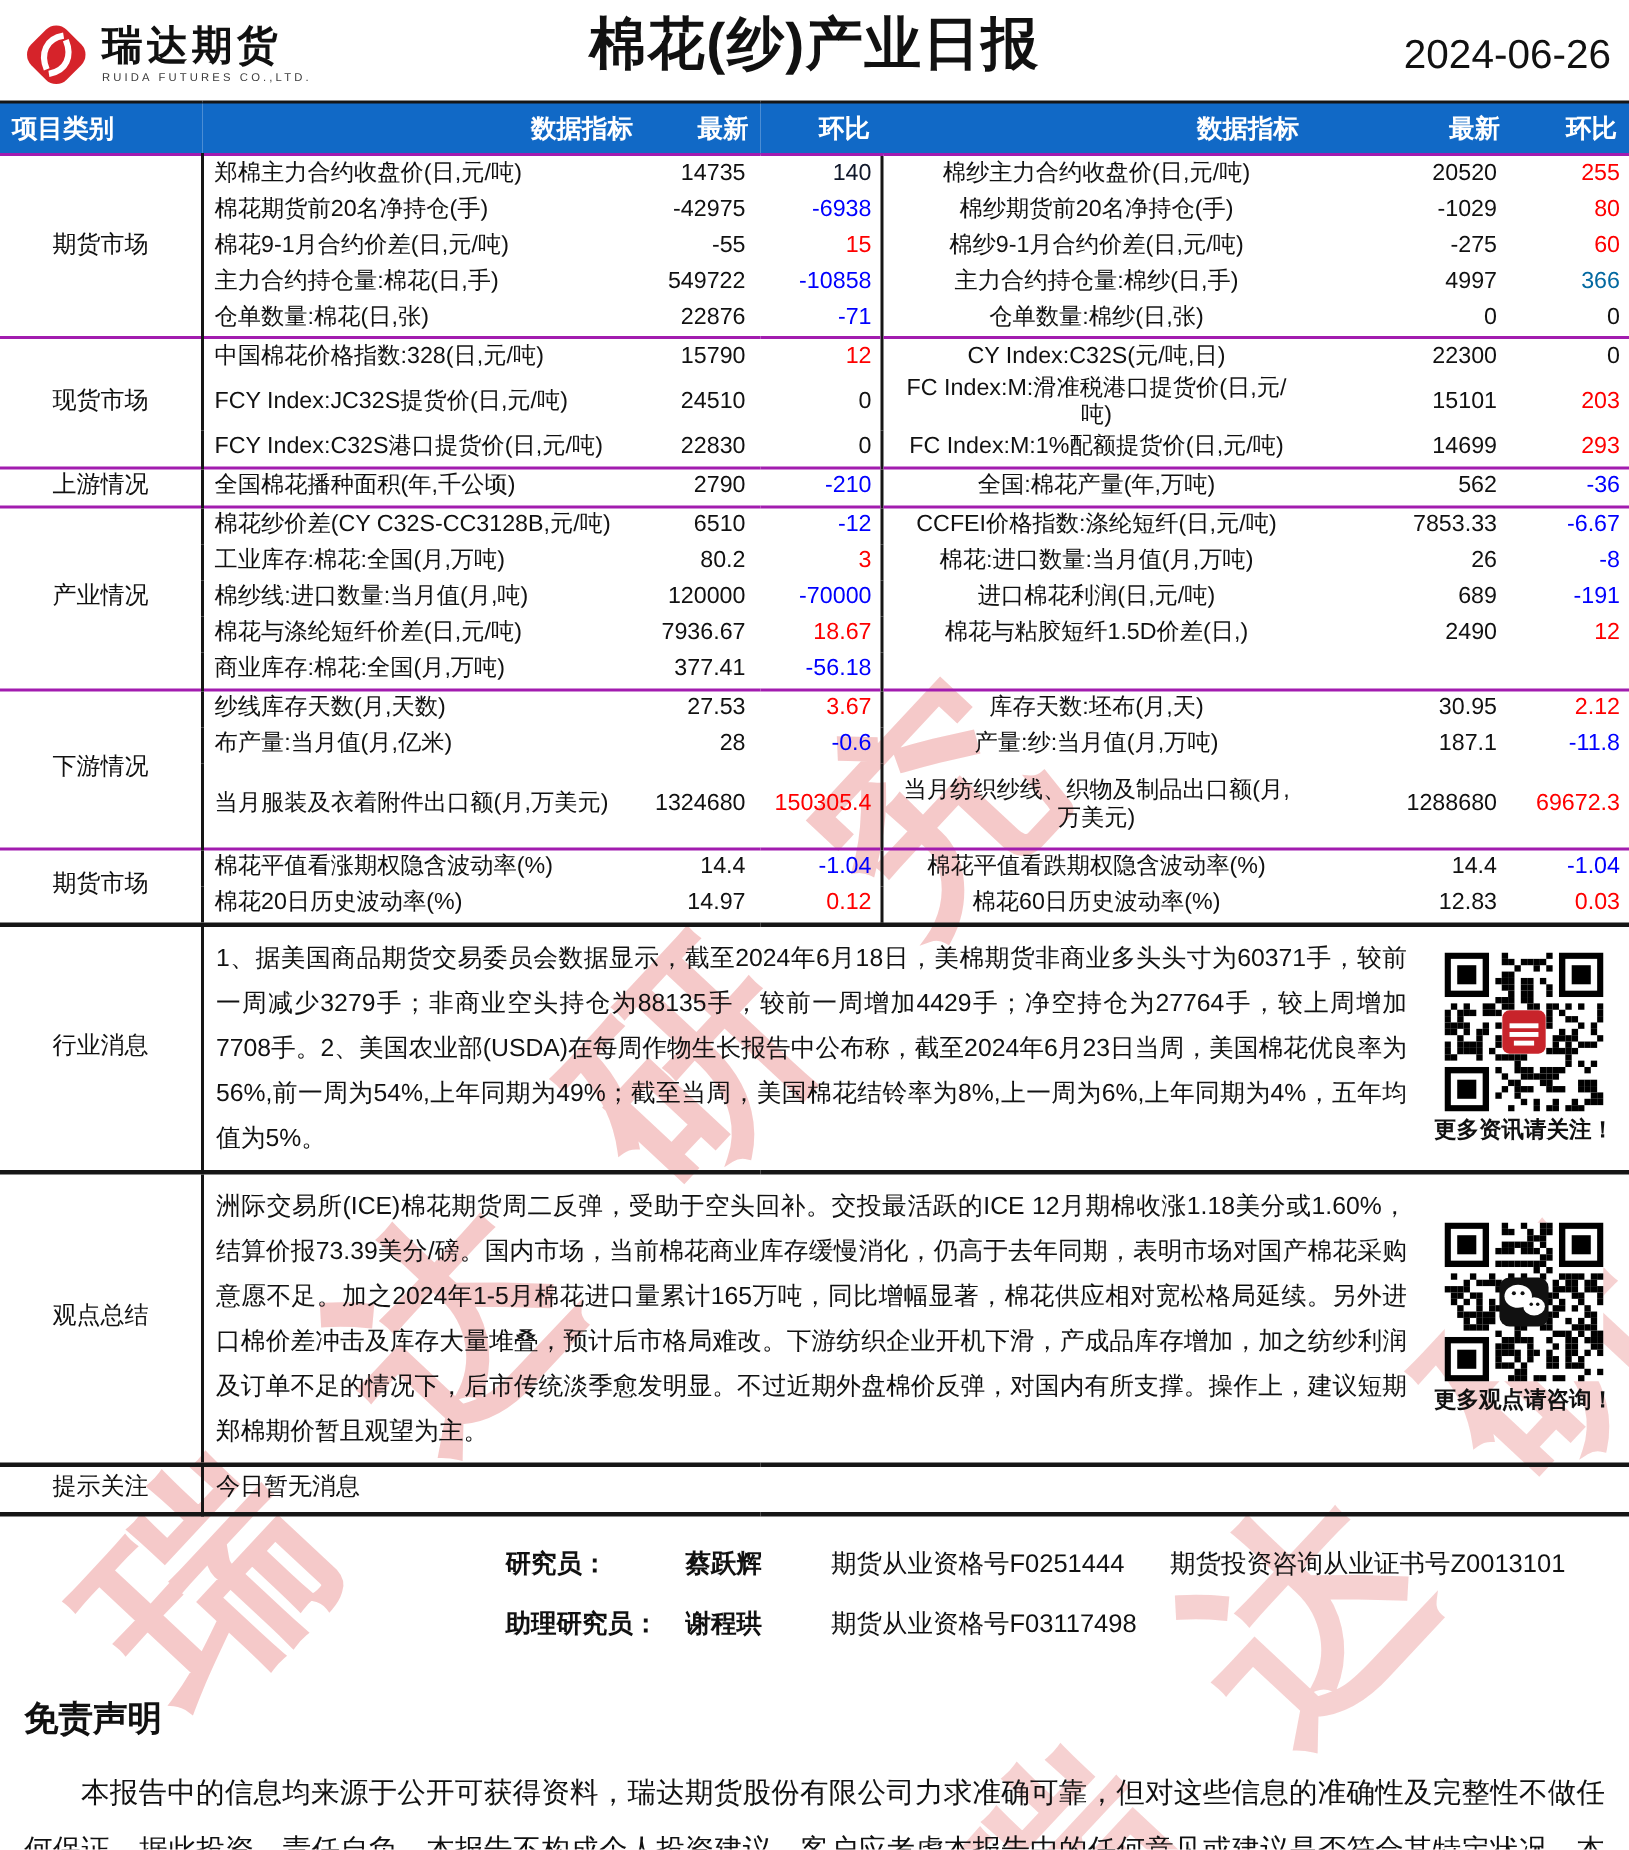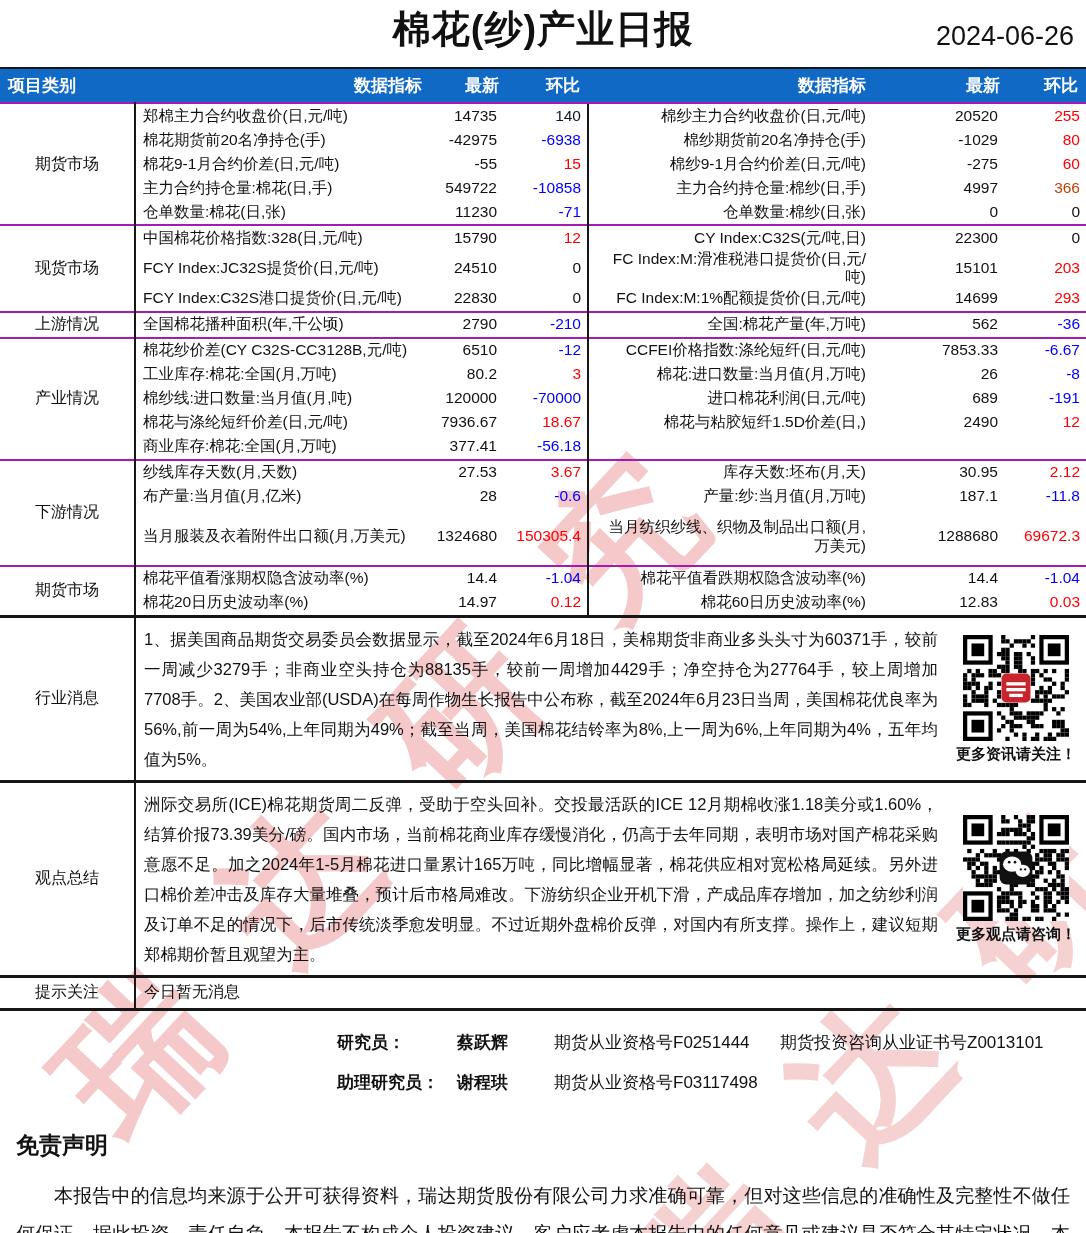--- a/index.html
+++ b/index.html
@@ -22,21 +22,21 @@
   
   table{width:1086px;border-collapse:collapse;table-layout:fixed;
         border-top:2px solid #161616;border-bottom:3px solid #161616;}
   th{background:#1169c6;color:#fff;font-size:17px;font-weight:bold;height:33px;padding:0;}
   th.h-left{text-align:left;padding-left:8px;}
   th.h-center{text-align:right;}
   th.h-right{text-align:right;padding-right:8px;}
   td{font-size:15.5px;height:24px;padding:0;vertical-align:middle;line-height:1.18;}
   td.cat{text-align:center;font-size:16px;border-right:2px solid #161616;}
   td.ind{text-align:left;padding-left:7px;}
-  td.ind2{border-left:2px solid #161616;padding-left:7px;text-align:right;margin-top:39px;}
+  td.ind2{border-left:2px solid #161616;padding-left:7px;text-align:center;margin-top:39px;}
   td.val{text-align:right;padding-right:10px;}
   td.chg{text-align:right;padding-right:6px;}
   tr.sec-start td{border-top:2px solid #a21caf;}
   tr.block td{border-top:3px solid #161616;}
   tr.tall td{height:56px;}
   td.bigcell{padding:4px 0 4px 0;}
   .bigflex{display:flex;align-items:center;}
   .bigtext{flex:1;font-size:16.5px;line-height:30px;text-align:justify;
            padding:2px 12px 2px 8px;}
   .qrbox{width:132px;display:flex;flex-direction:column;align-items:center;
@@ -55,20 +55,31 @@
   .disc p{font-size:19px;line-height:38px;text-align:justify;text-indent:2em;margin:0;}
 </style>
 </head>
 <body>
 
 <div class="watermark" id="wm1">瑞达研究</div>
 <div class="watermark" id="wm2">瑞达研究</div>
 
 <div class="content">
   <div class="top">
+    <div class="logo">
+      <svg width="47" height="47" viewBox="0 0 48 48">
+        <rect x="7" y="7" width="34" height="34" rx="10" transform="rotate(45 24 24)" fill="#d6232a"></rect>
+        <path d="M29 11 C 17 13, 13 23, 17.5 34" stroke="#fff" stroke-width="4.2" fill="none"></path>
+        <path d="M19 37 C 31 35, 35 25, 30.5 14" stroke="#fff" stroke-width="4.2" fill="none"></path>
+      </svg>
+      <div>
+        <div class="logo-cn">瑞达期货</div>
+        <div class="logo-en">RUIDA FUTURES CO.,LTD.</div>
+      </div>
+    </div>
     <div class="title">棉花(纱)产业日报</div>
     <div class="date">2024-06-26</div>
   </div>
 
   <table>
     <colgroup>
       <col style="width:135px">
         <col style="width:287px">
         <col style="width:85px">
         <col style="width:81px">
@@ -112,25 +123,25 @@
           <td class="ind2">棉纱9-1月合约价差(日,元/吨)</td>
           <td class="val">-275</td>
           <td class="chg" style="color: rgb(254, 0, 0);">60</td>
         </tr>
         <tr>
           <td class="ind">主力合约持仓量:棉花(日,手)</td>
           <td class="val">549722</td>
           <td class="chg" style="color: rgb(0, 0, 254);">-10858</td>
           <td class="ind2">主力合约持仓量:棉纱(日,手)</td>
           <td class="val">4997</td>
-          <td class="chg" style="color: #c2410c;">366</td>
+          <td class="chg" style="color: #0369a1;">366</td>
         </tr>
         <tr>
           <td class="ind">仓单数量:棉花(日,张)</td>
-          <td class="val">11230</td>
+          <td class="val">22876</td>
           <td class="chg" style="color: rgb(0, 0, 254);">-71</td>
           <td class="ind2">仓单数量:棉纱(日,张)</td>
           <td class="val">0</td>
           <td class="chg">0</td>
         </tr>
         <tr class="sec-start">
           <td class="cat" rowspan="3">现货市场</td>
           <td class="ind">中国棉花价格指数:328(日,元/吨)</td>
           <td class="val">15790</td>
           <td class="chg" style="color: rgb(254, 0, 0);">12</td>

